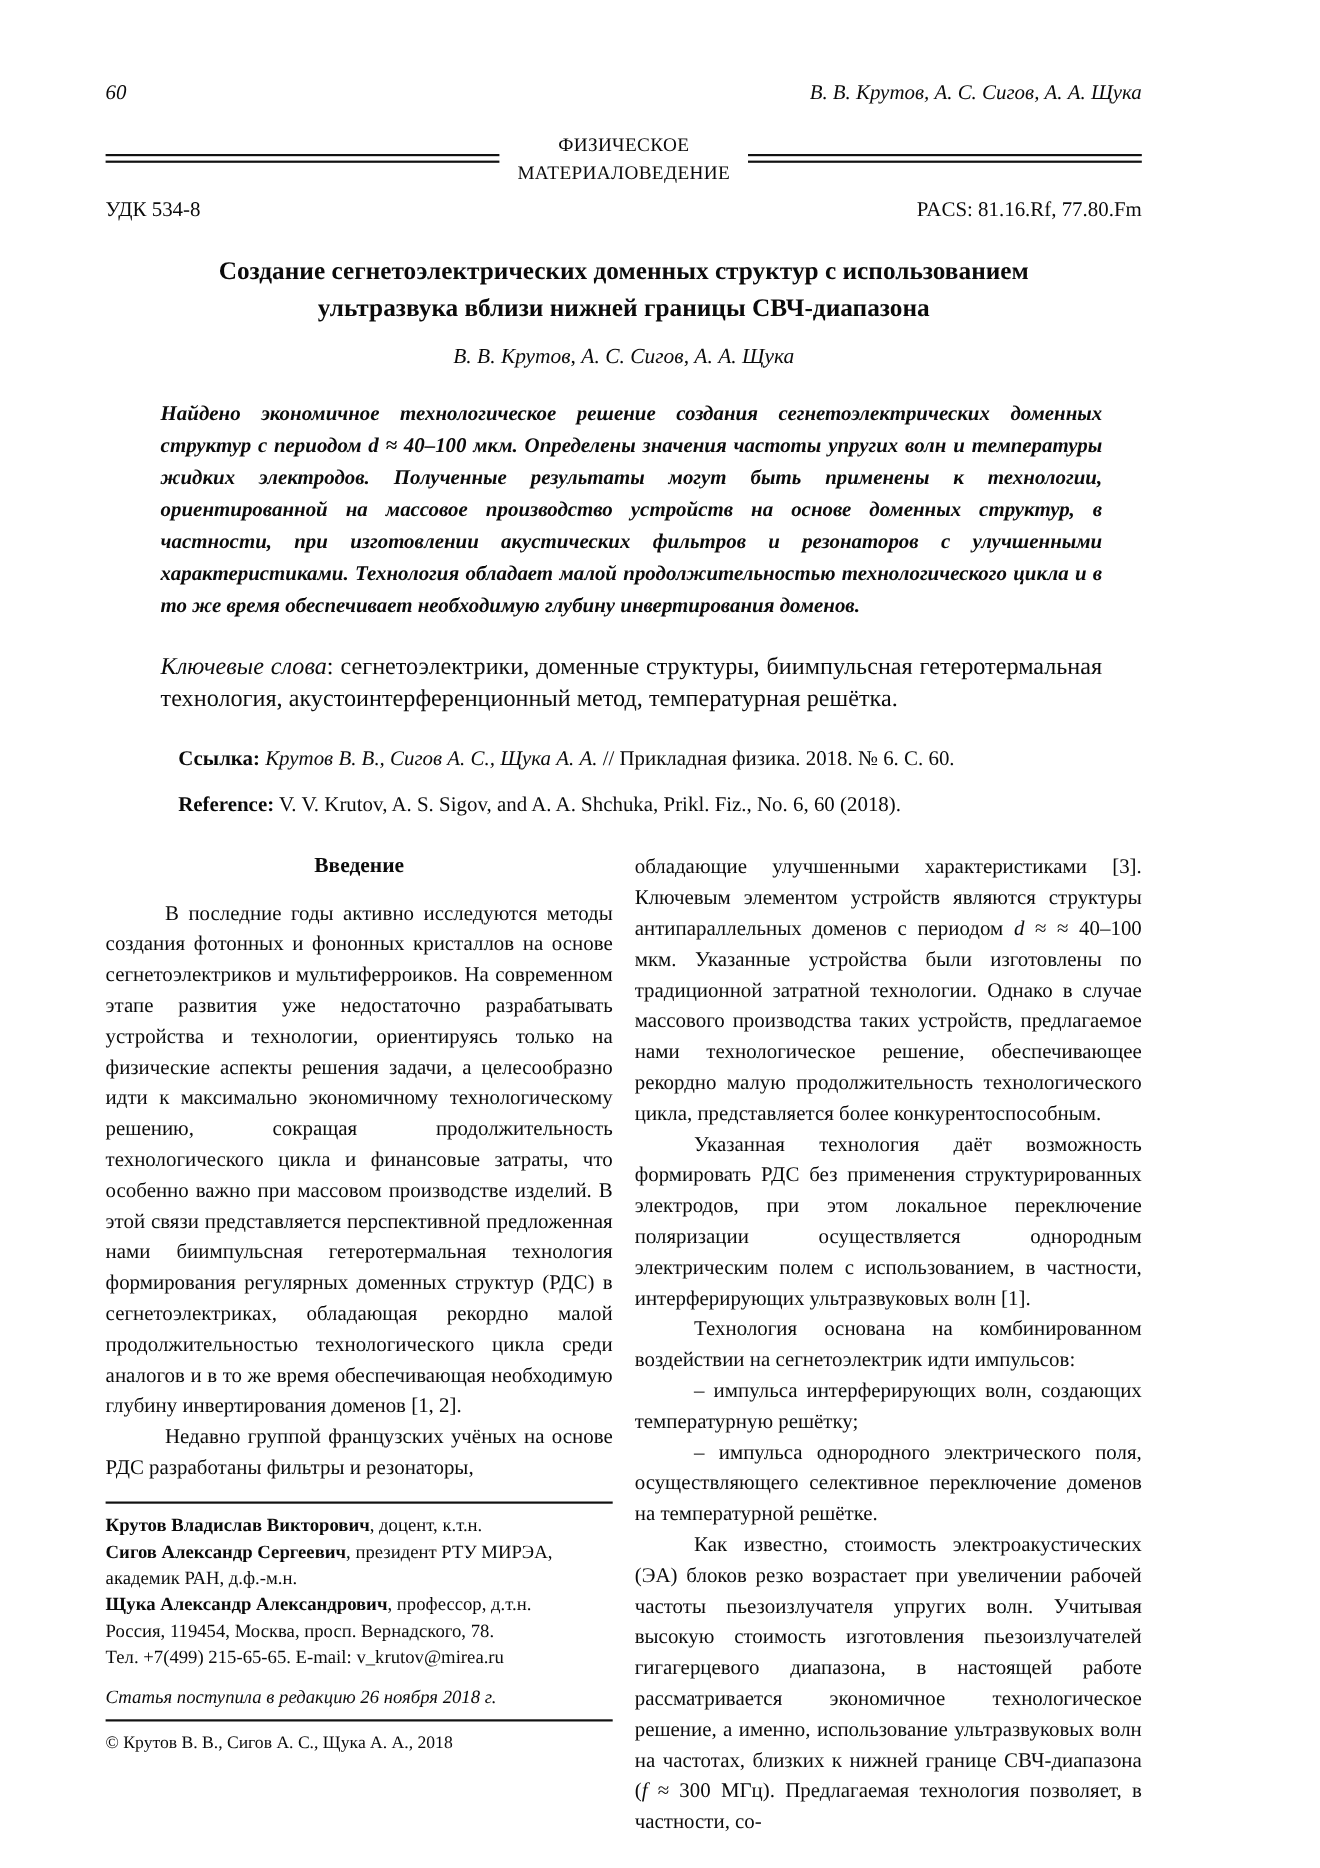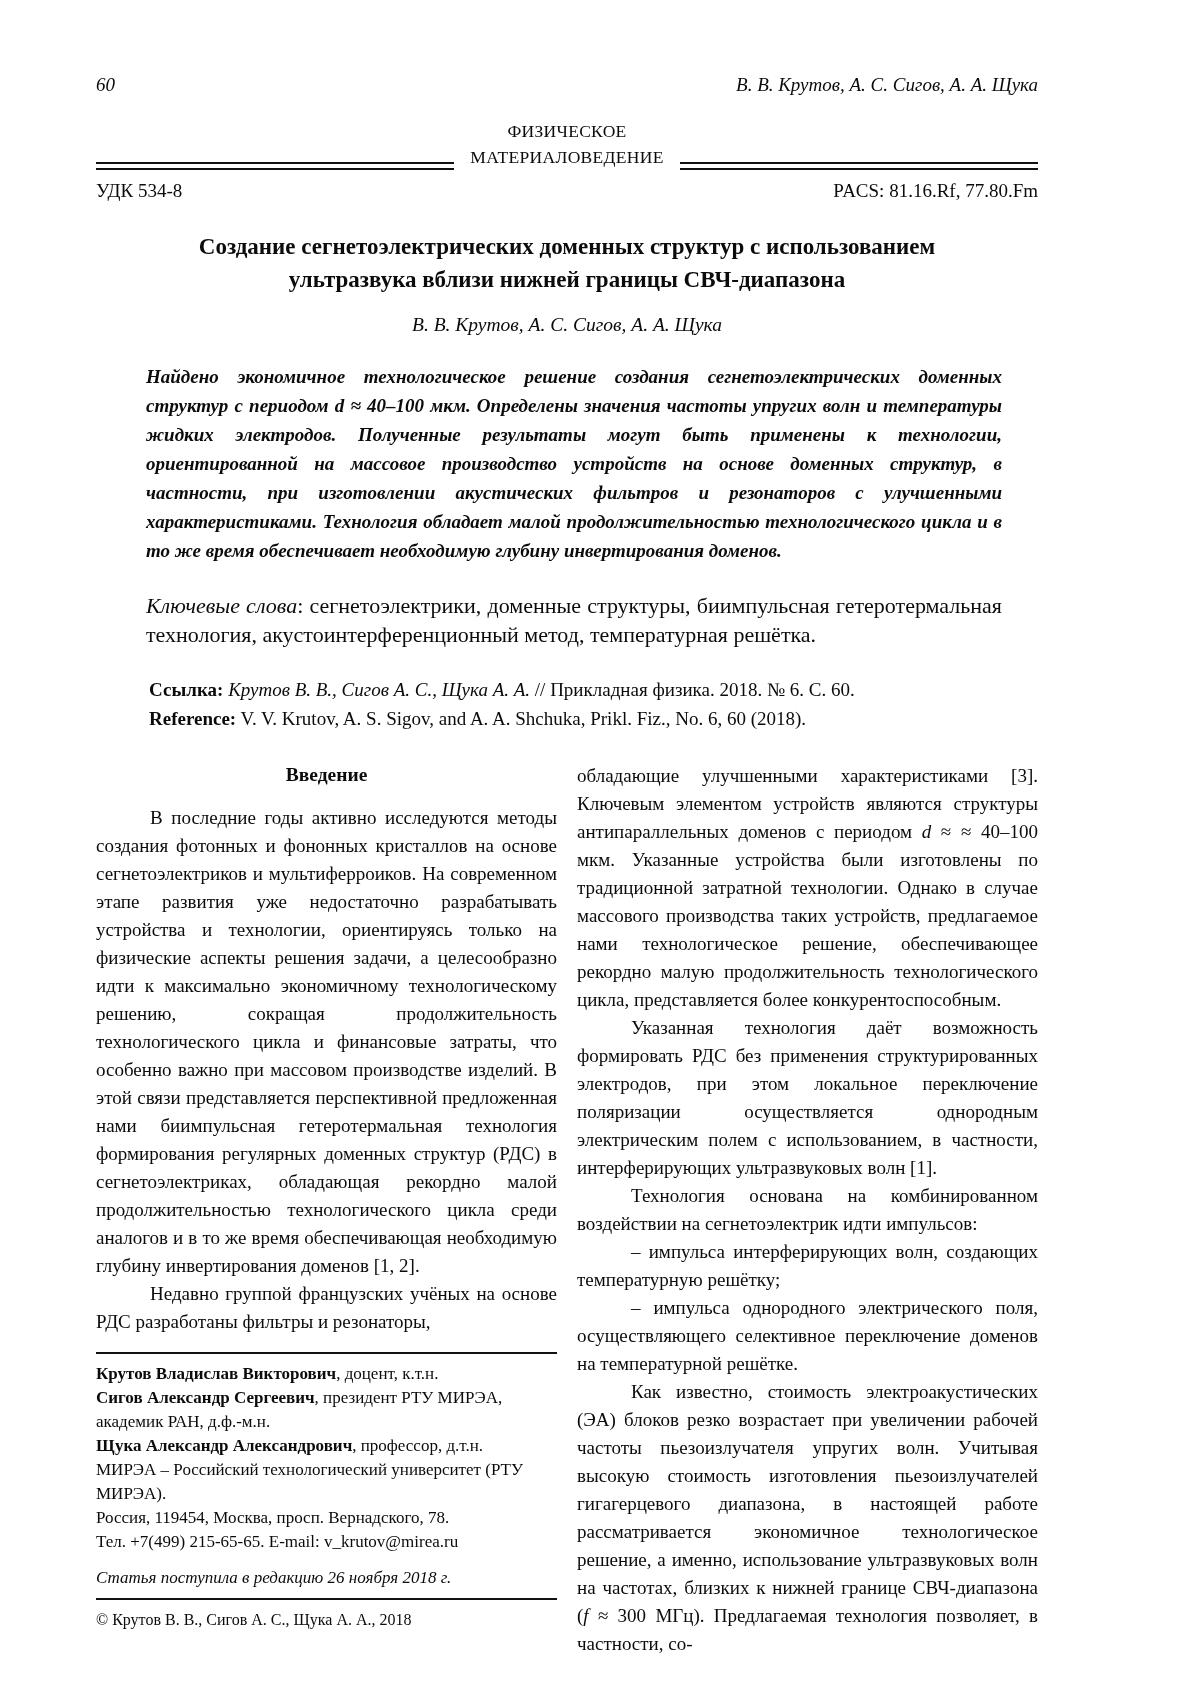--- a/index.html
+++ b/index.html
@@ -8,37 +8,37 @@
     width:1124px;height:1698px;
     background:#ffffff;color:#0b0b0b;
     font-family:"Liberation Serif", serif;
     box-sizing:border-box;
     padding:74px 86px 0 96px;
     overflow:hidden;
   }
   
   .runhead{display:flex;justify-content:space-between;align-items:baseline;font-style:italic;font-size:19px;line-height:22px;}
   
-  .band{display:flex;align-items:flex-end;margin-top:22px;}
+  .band{display:flex;align-items:center;margin-top:22px;}
   .dbl-rule{flex:1 1 auto;height:4px;border-top:2.5px solid #111;border-bottom:2.5px solid #111;}
   .band-label{flex:0 0 auto;padding:0 16px;text-align:center;font-size:17.5px;line-height:26px;letter-spacing:0.3px;}
   .band-label span{display:block;}
   
   .codes{display:flex;justify-content:space-between;margin-top:10px;font-size:19px;}
   
   .title{margin:28px 0 0;text-align:center;font-size:23px;line-height:33px;font-weight:bold;}
   .title .tline{display:block;text-align:center;}
   .authors-line{margin-top:18px;text-align:center;font-style:italic;font-size:19.5px;}
   
   .abstract{margin:26px 36px 0 50px;text-align:justify;font-weight:bold;font-style:italic;font-size:19px;line-height:29px;}
   .keywords{margin:26px 36px 0 50px;text-align:justify;font-size:22px;line-height:29px;}
   .kw-label{font-style:italic;}
   
   .cite{margin:28px 0 0 50px;font-size:19px;line-height:26px;}
-  .cite p{margin:3px;}
+  .cite p{margin:16px;}
   .cite .b{font-weight:bold;}
   .cite .i{font-style:italic;}
   
   .cols{display:flex;gap:20px;margin-top:30px;}
   .col{flex:1 1 0;min-width:0;}
   .intro-heading{margin:2px 0 18px;text-align:center;font-size:19.5px;font-weight:bold;}
   .body-p{margin:0;text-align:justify;font-size:19px;line-height:28px;text-indent:54px;}
   .no-indent{text-indent:0;}
   .var{font-style:italic;}
   
@@ -94,21 +94,20 @@
     <div class="col">
       <h2 class="intro-heading">Введение</h2>
       <p class="body-p">В последние годы активно исследуются методы создания фотонных и фононных кристаллов на основе сегнетоэлектриков и мультиферроиков. На современном этапе развития уже недостаточно разрабатывать устройства и технологии, ориентируясь только на физические аспекты решения задачи, а целесообразно идти к максимально экономичному технологическому решению, сокращая продолжительность технологического цикла и финансовые затраты, что особенно важно при массовом производстве изделий. В этой связи представляется перспективной предложенная нами биимпульсная гетеротермальная технология формирования регулярных доменных структур (РДС) в сегнетоэлектриках, обладающая рекордно малой продолжительностью технологического цикла среди аналогов и в то же время обеспечивающая необходимую глубину инвертирования доменов [1, 2].</p>
       <p class="body-p">Недавно группой французских учёных на основе РДС разработаны фильтры и резонаторы,</p>
 
       <div class="footnote">
         <div class="fn-rule"></div>
         <p><span class="b">Крутов Владислав Викторович</span><span>, доцент, к.т.н.</span></p>
         <p><span class="b">Сигов Александр Сергеевич</span><span>, президент РТУ МИРЭА, академик РАН, д.ф.-м.н.</span></p>
         <p><span class="b">Щука Александр Александрович</span><span>, профессор, д.т.н.</span></p>
-        <p>МИРЭА – Российский технологический университет (РТУ МИРЭА).</p>
         <p>Россия, 119454, Москва, просп. Вернадского, 78.</p>
         <p>Тел. +7(499) 215-65-65. E-mail: v_krutov@mirea.ru</p>
         <p class="received">Статья поступила в редакцию 26 ноября 2018 г.</p>
         <div class="fn-rule"></div>
         <p class="copyright">© Крутов В. В., Сигов А. С., Щука А. А., 2018</p>
       </div>
     </div>
 
     <div class="col">
       <p class="body-p no-indent"><span>обладающие улучшенными характеристиками [3]. Ключевым элементом устройств являются структуры антипараллельных доменов с периодом </span><span class="var">d</span><span> ≈ ≈ 40–100 мкм. Указанные устройства были изготовлены по традиционной затратной технологии. Однако в случае массового производства таких устройств, предлагаемое нами технологическое решение, обеспечивающее рекордно малую продолжительность технологического цикла, представляется более конкурентоспособным.</span></p>

